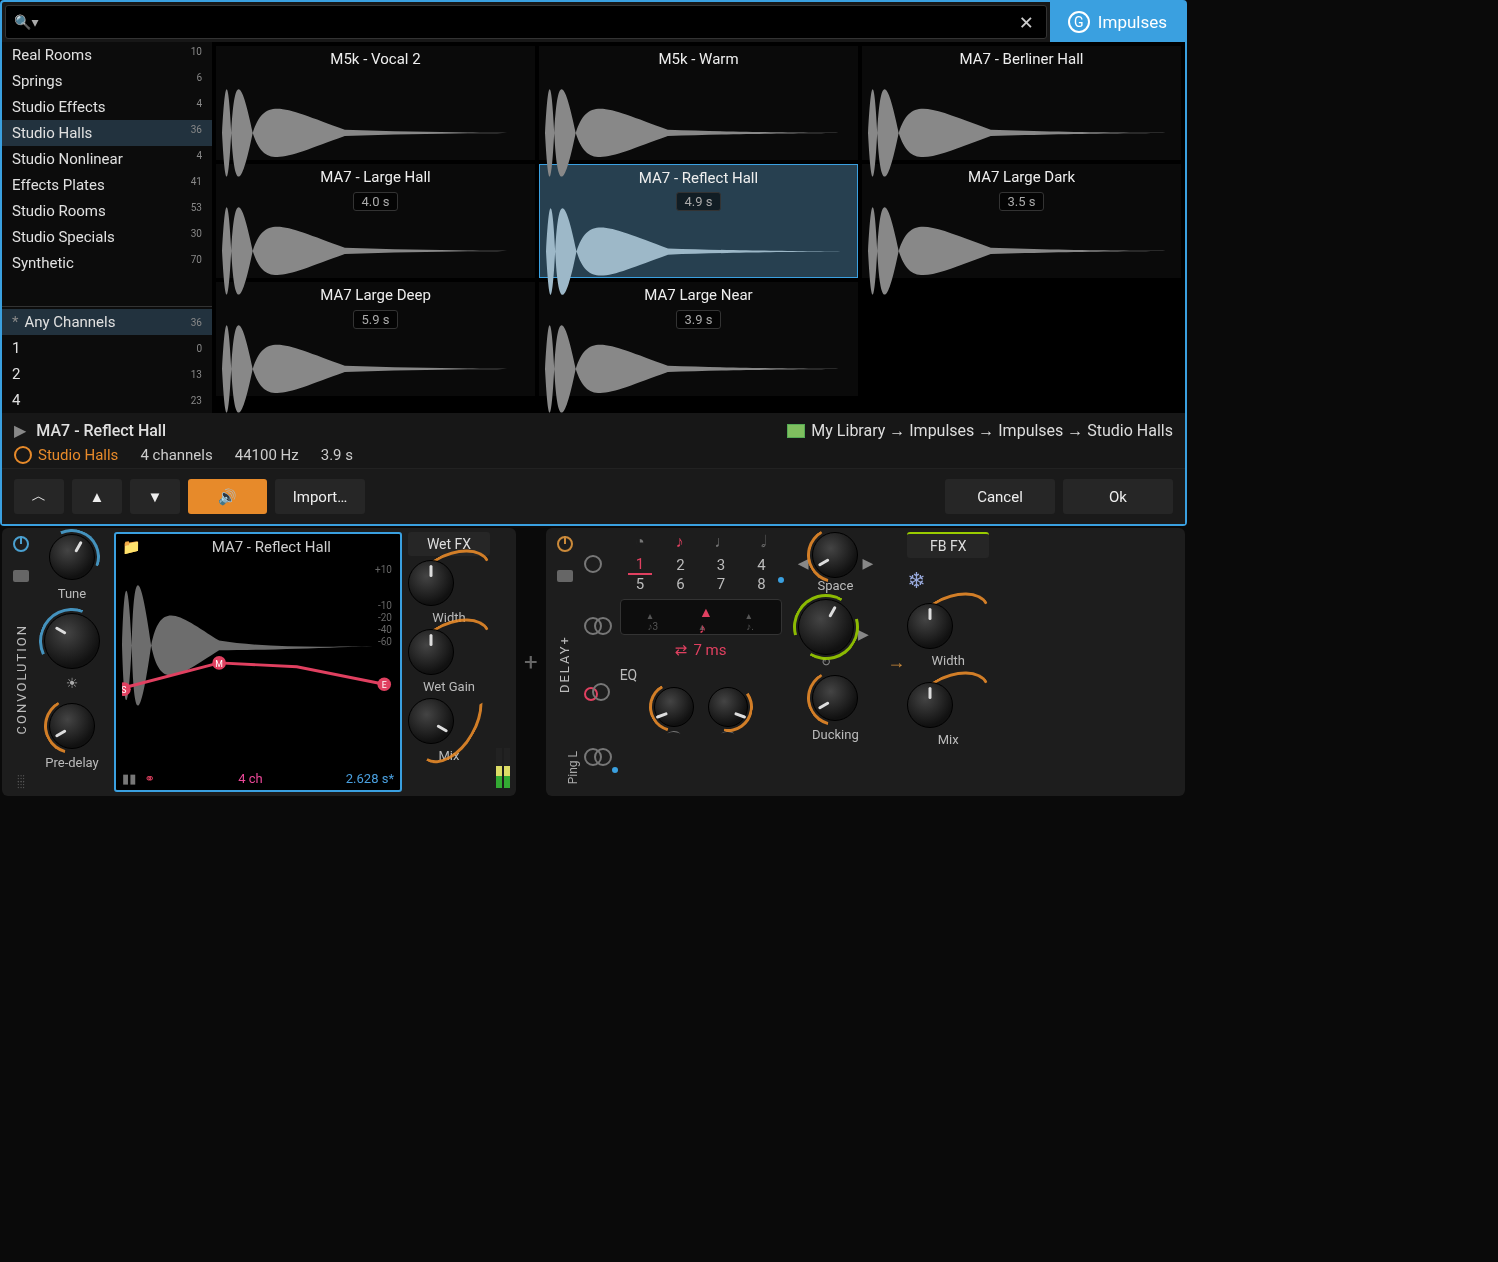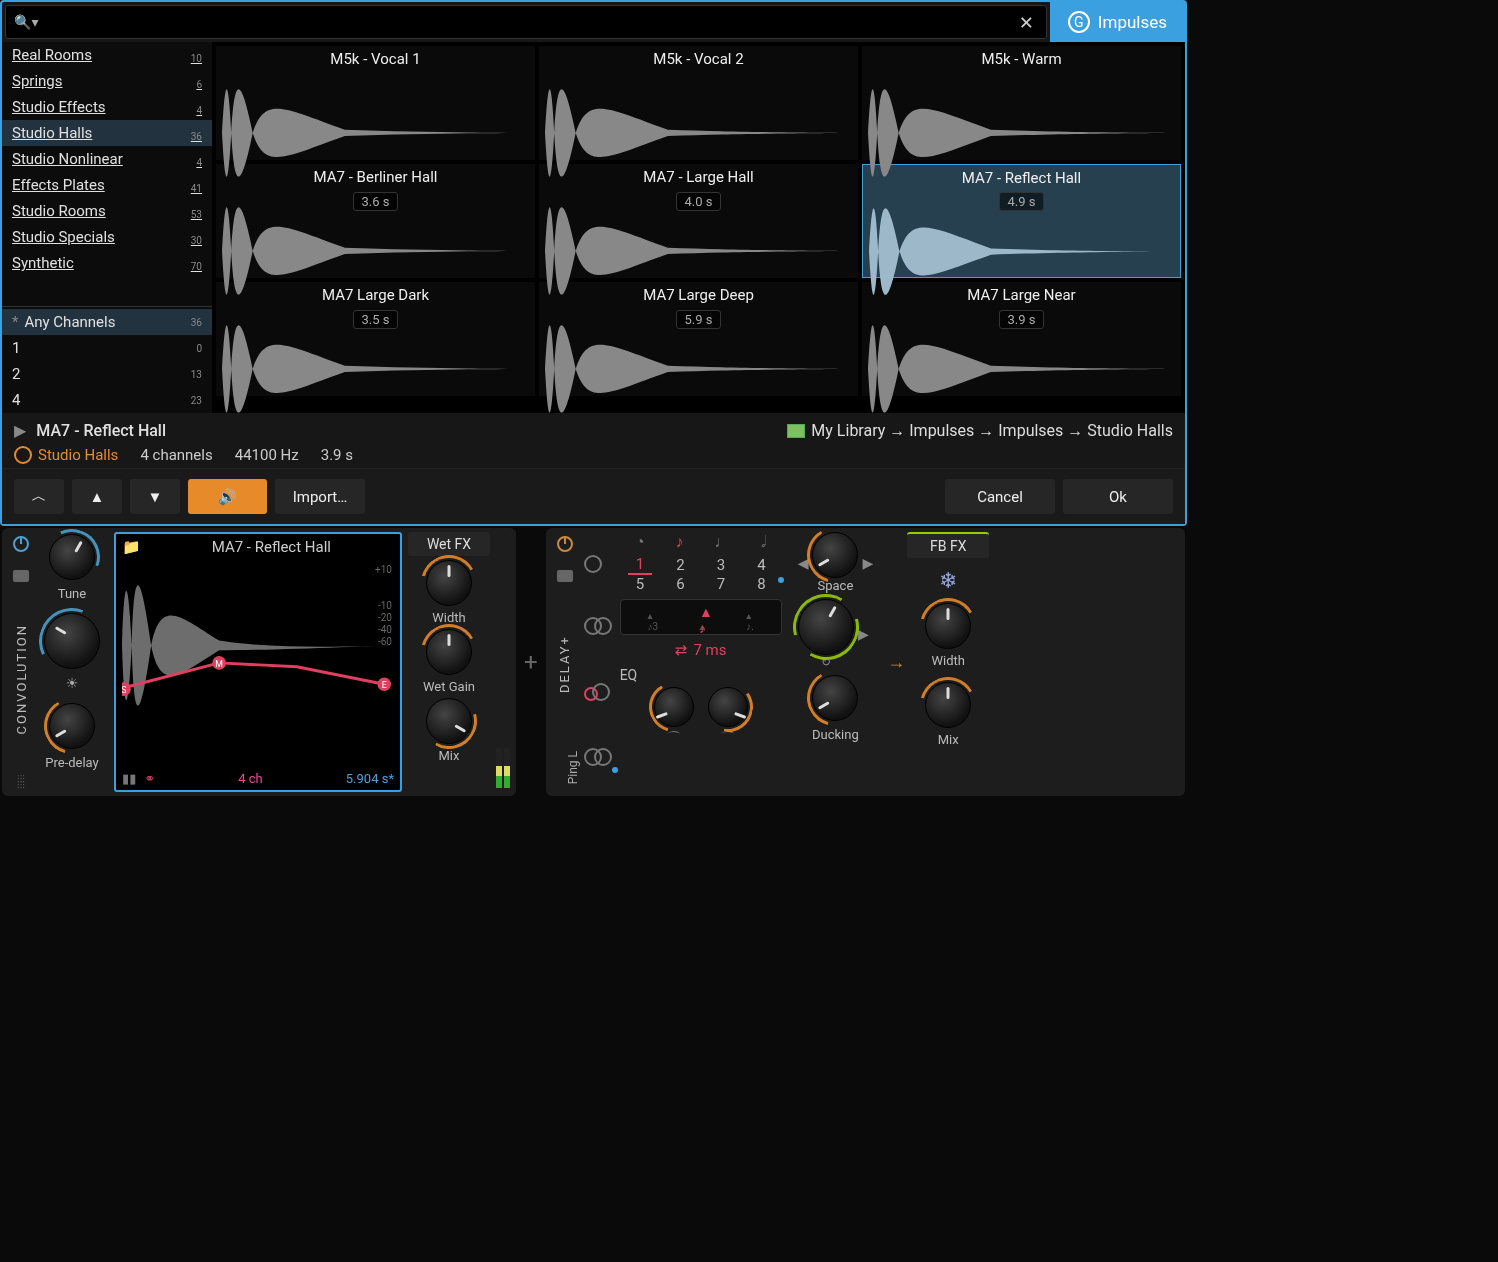--- a/index.html
+++ b/index.html
@@ -29,21 +29,21 @@
   .spiral { width: 22px; height: 22px; border: 2px solid #fff; border-radius: 50%;
     display: inline-flex; align-items: center; justify-content: center; font-size: 14px; }
   .spiral::after { content:"G"; }
 
   .browser-body { flex: 1; display: flex; min-height: 0; }
 
   .sidebar { width: 210px; background: #0c0c0c; display: flex; flex-direction: column; font-size: 15px; }
   .cat-list { flex: 1; overflow: hidden; }
   .cat-item {
     display: flex; justify-content: space-between; padding: 4px 10px;
-    cursor: pointer; align-items: flex-end; text-decoration: underline;
+    cursor: pointer; align-items: flex-start;
   }
   .cat-item.selected { background: #22323e; }
   .cat-count { color: #888; font-size: 10px; }
   .chan-list { border-top: 1px solid #333; padding-top: 2px; }
   .chan-item {
     display: flex; justify-content: space-between; padding: 4px 10px;
     cursor: pointer; align-items: center;
   }
   .chan-item.selected { background: #22323e; }
   .chan-icon { color:#888; margin-right:6px;}
@@ -141,21 +141,21 @@
   .ir-disp-head { display:flex; align-items:center; color:#ccc; font-size:15px; margin-bottom:2px;}
   .ir-disp-head .folder-ic2 {color:#888;margin-right:8px;}
   .ir-disp-title { flex:1; text-align:center; }
   .ir-disp-wave { flex:1; position:relative; }
   .db-scale { position:absolute; right:2px; top:6px; font-size:10px; color:#666; text-align:right; line-height:1.2;}
   .ir-disp-foot { display:flex; justify-content:space-between; align-items:center; font-size:13px;}
   .foot-left { display:flex; gap:8px; color:#777;}
   .foot-ch {color:#ec4899;}
   .foot-len {color:#4aa0e0;}
 
-  .fx-panel { width:82px; display:flex; flex-direction:column; gap:4px; align-items:center;}
+  .fx-panel { width:82px; display:flex; flex-direction:column; gap:4px; }
   .fx-head { background:#262626; color:#ddd; width:100%; text-align:center; padding:4px 0; font-size:14px; border-radius:3px;}
 
   .plus { color:#666; font-size:24px; align-self:center; padding:0 4px;}
   .delay-center { width:170px; display:flex; flex-direction:column; gap:4px; padding:0 4px;}
   .row{display:flex;justify-content:space-around;align-items:center;}
   .note-ic{color:#777;font-size:16px;}
   .note-ic.sel{color:#e04060;}
   .numgrid .row span{width:24px;text-align:center;color:#bbb;font-size:15px;cursor:pointer;}
   .numgrid .row span.sel{color:#e04060;border-bottom:2px solid #e04060;}
   .dot{width:6px;height:6px;border-radius:50%;background:#3aa0e0;position:absolute;}
@@ -250,27 +250,20 @@
             <span>2</span>
             <span class="cat-count">13</span>
           </div>
           <div class="chan-item">
             <span>4</span>
             <span class="cat-count">23</span>
           </div>
         </div>
     </div>
     <div class="grid" id="ir-grid">
-        <div class="ir-cell">
-          <div class="ir-title">M5k - Vocal 1</div>
-    <div class="ir-wave"><svg viewBox="0 0 100 40" preserveAspectRatio="none">
-    <path d="M0,20 C1,2 2,1 3,20 C4,38 6,39 10,20 C14,8 20,12 40,19 C70,20 100,20 100,20 C100,20 70,20 40,21 C20,28 14,32 10,20 C6,1 4,2 3,20 C2,39 1,38 0,20 Z" fill="#888"></path>
-  </svg></div>
-    <div class="ir-len">3.6 s</div>
-        </div>
         <div class="ir-cell">
           <div class="ir-title">M5k - Vocal 2</div>
     <div class="ir-wave"><svg viewBox="0 0 100 40" preserveAspectRatio="none">
     <path d="M0,20 C1,2 2,1 3,20 C4,38 6,39 10,20 C14,8 20,12 40,19 C70,20 100,20 100,20 C100,20 70,20 40,21 C20,28 14,32 10,20 C6,1 4,2 3,20 C2,39 1,38 0,20 Z" fill="#888"></path>
   </svg></div>
     <div class="ir-len">4.0 s</div>
         </div>
         <div class="ir-cell">
           <div class="ir-title">M5k - Warm</div>
     <div class="ir-wave"><svg viewBox="0 0 100 40" preserveAspectRatio="none">
@@ -405,21 +398,21 @@
             <div>-40</div>
             <div>-60</div>
           </div>
         </div>
         <div class="ir-disp-foot">
           <span class="foot-left">
             <span>▮▮</span>
             <span style="color:#e04060">⚭</span>
           </span>
           <span class="foot-ch">4 ch</span>
-          <span class="foot-len">5.904 s*</span>
+          <span class="foot-len">2.628 s*</span>
         </div>
       </div>
 
       <div class="fx-panel">
         <div class="fx-head">Wet FX</div>
         <div style="position:relative">
             <span class="arc" style="--c:#e78a2a;--r:-30deg"></span>
             <div class="knob"></div>
           </div>
         <div class="klabel">Width</div>

